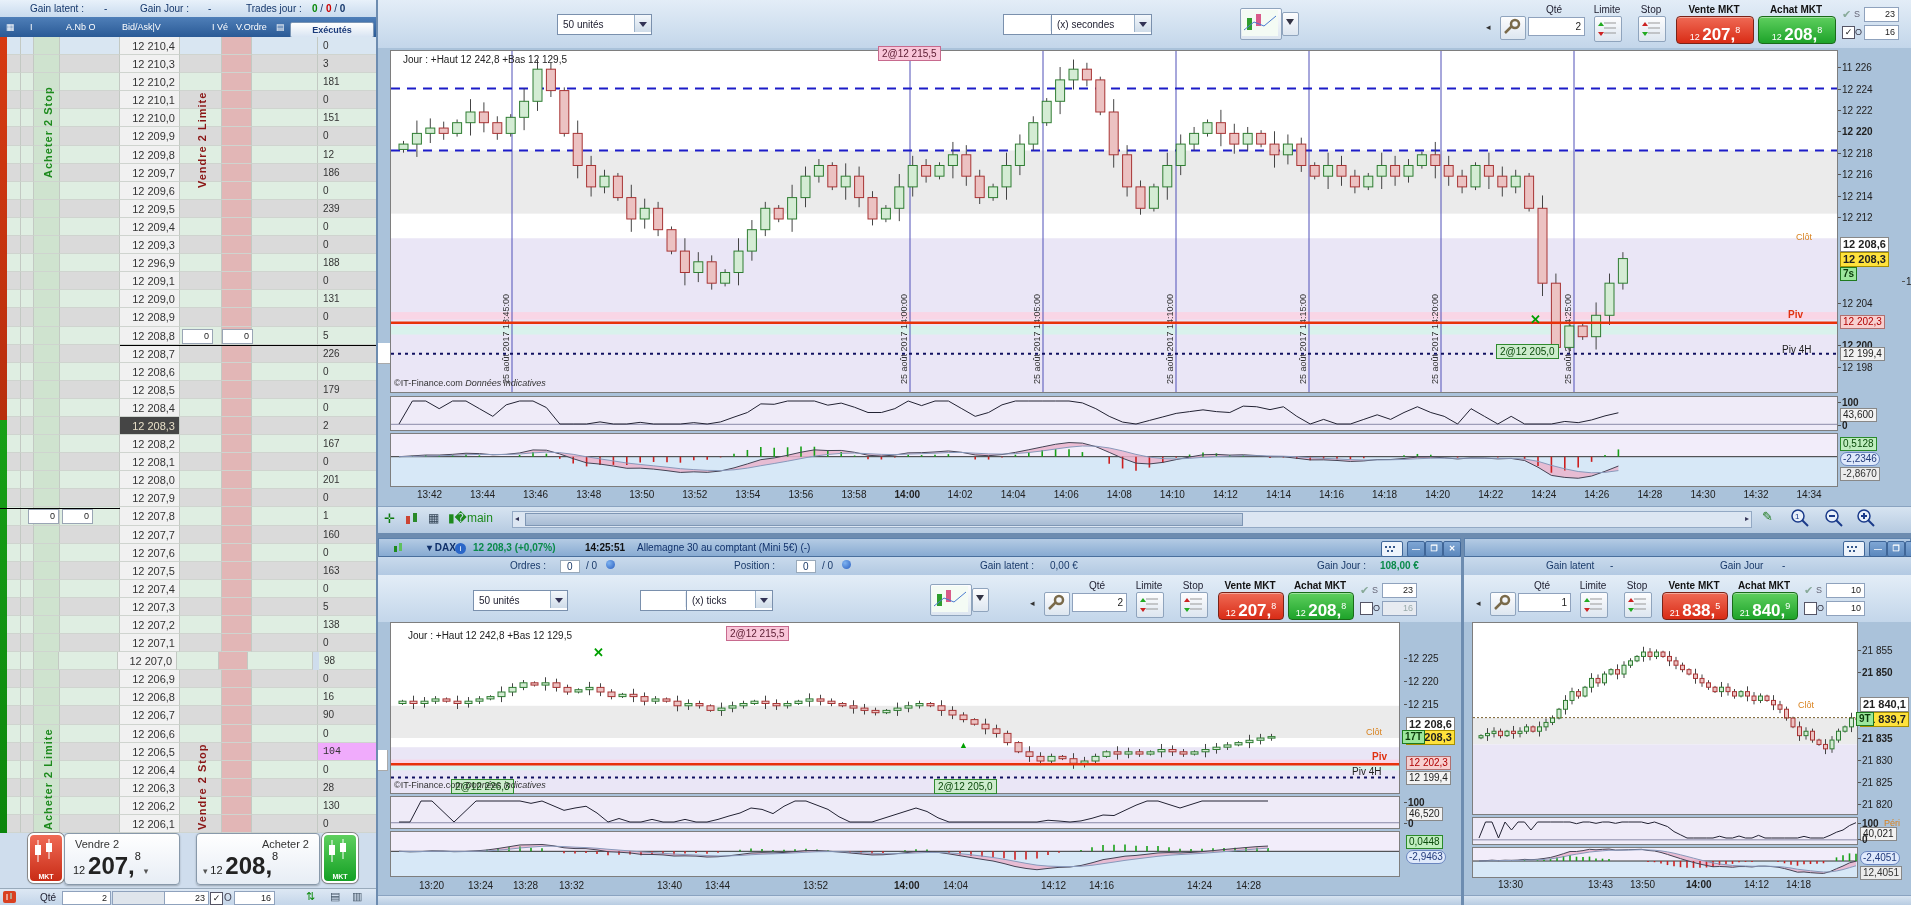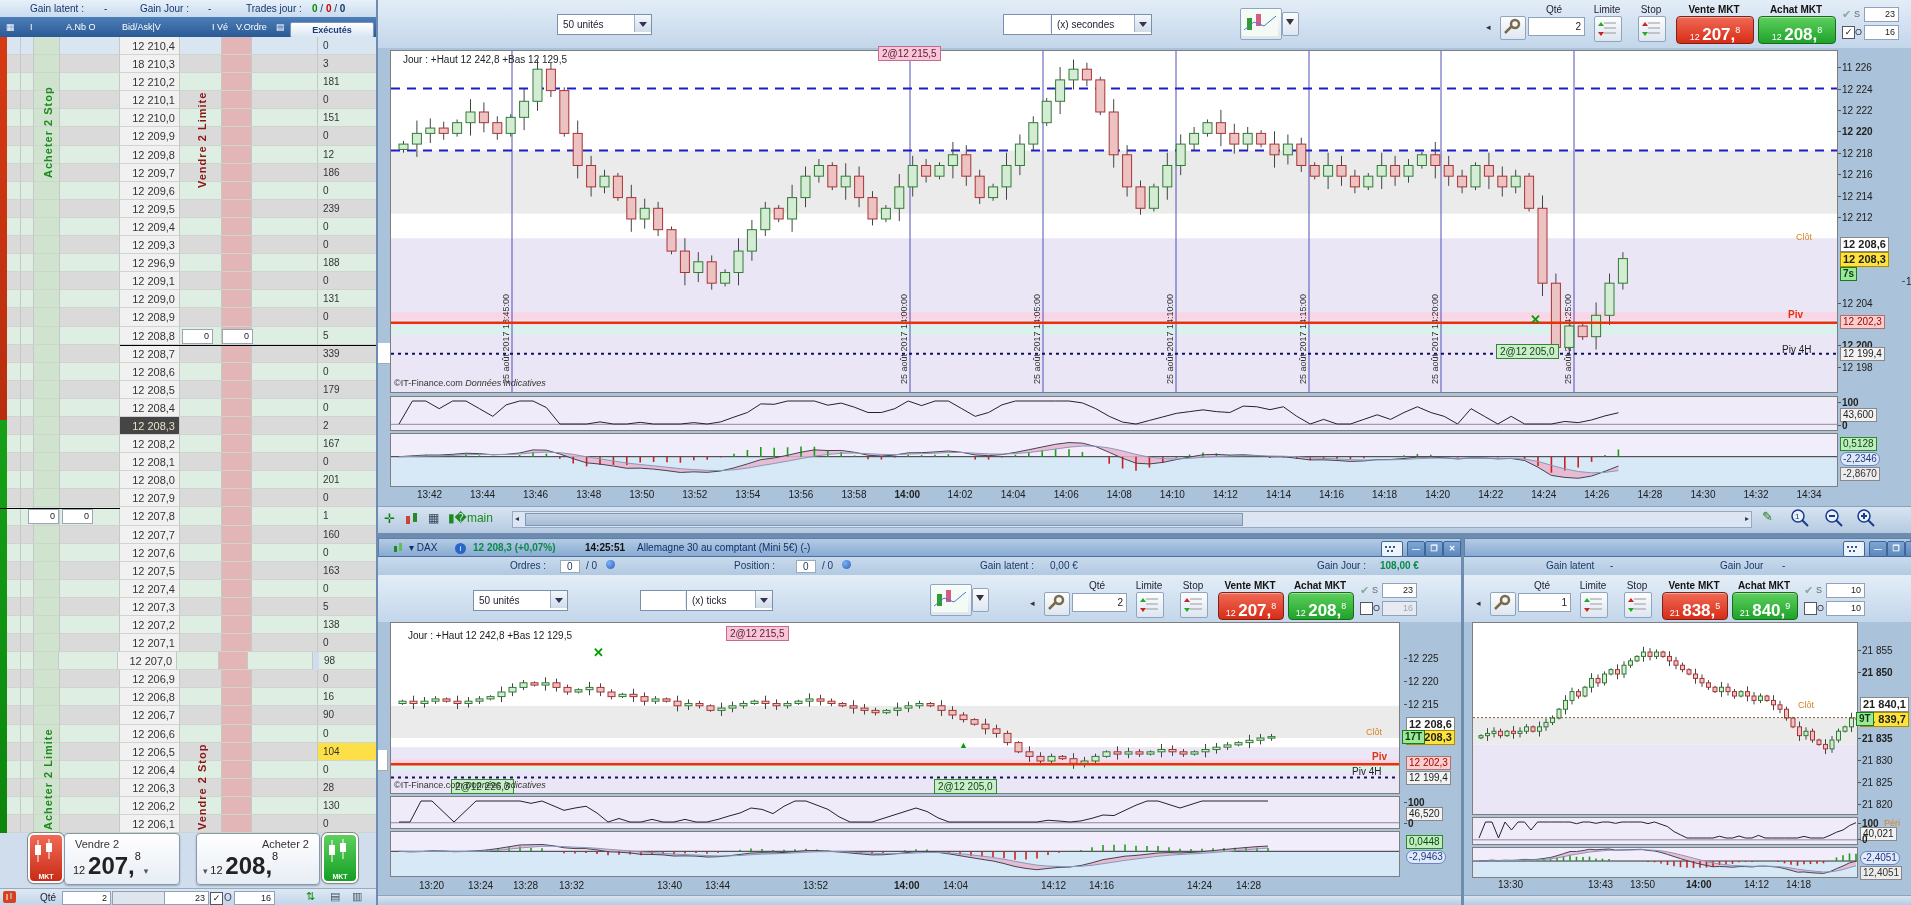--- a/index.html
+++ b/index.html
@@ -119,21 +119,21 @@
           <div class="lc" style="width: 42px; margin-left: 0px; background: rgb(217, 230, 242);"></div>
           <div class="lc" style="width: 30px; margin-left: 0px; background: rgb(226, 182, 182);"></div>
           <div class="lc" style="width: 66px; margin-left: 0px; background: rgb(217, 230, 242);"></div>
           <div class="lc exec" style="width: 58px; margin-left: 0px; background: rgb(217, 230, 242);">0</div>
         </div>
         <div class="lrow">
           <div class="lc" style="width: 14px; margin-left: 7px; background: rgb(218, 218, 218);"></div>
           <div class="lc" style="width: 13px; margin-left: 0px; background: rgb(218, 218, 218);"></div>
           <div class="lc" style="width: 26px; margin-left: 0px; background: rgb(207, 227, 207);"></div>
           <div class="lc" style="width: 60px; margin-left: 0px; background: rgb(218, 218, 218);"></div>
-          <div class="lc price" style="width: 60px; margin-left: 0px;">18 210,3</div>
+          <div class="lc price" style="width: 60px; margin-left: 0px;">12 210,3</div>
           <div class="lc" style="width: 42px; margin-left: 0px; background: rgb(218, 218, 218);"></div>
           <div class="lc" style="width: 30px; margin-left: 0px; background: rgb(226, 182, 182);"></div>
           <div class="lc" style="width: 66px; margin-left: 0px; background: rgb(218, 218, 218);"></div>
           <div class="lc exec" style="width: 58px; margin-left: 0px; background: rgb(218, 218, 218);">3</div>
         </div>
         <div class="lrow">
           <div class="lc" style="width: 14px; margin-left: 7px; background: rgb(223, 238, 226);"></div>
           <div class="lc" style="width: 13px; margin-left: 0px; background: rgb(223, 238, 226);"></div>
           <div class="lc" style="width: 26px; margin-left: 0px; background: rgb(207, 227, 207);"></div>
           <div class="lc" style="width: 60px; margin-left: 0px; background: rgb(223, 238, 226);"></div>
@@ -301,21 +301,21 @@
         </div>
         <div class="lrow">
           <div class="lc" style="width: 14px; margin-left: 7px; background: rgb(218, 218, 218);"></div>
           <div class="lc" style="width: 13px; margin-left: 0px; background: rgb(218, 218, 218);"></div>
           <div class="lc" style="width: 26px; margin-left: 0px; background: rgb(207, 227, 207);"></div>
           <div class="lc" style="width: 60px; margin-left: 0px; background: rgb(218, 218, 218);"></div>
           <div class="lc price" style="width: 60px; margin-left: 0px;">12 208,7</div>
           <div class="lc" style="width: 42px; margin-left: 0px; background: rgb(218, 218, 218);"></div>
           <div class="lc" style="width: 30px; margin-left: 0px; background: rgb(226, 182, 182);"></div>
           <div class="lc" style="width: 66px; margin-left: 0px; background: rgb(218, 218, 218);"></div>
-          <div class="lc exec" style="width: 58px; margin-left: 0px; background: rgb(218, 218, 218);">339</div>
+          <div class="lc exec" style="width: 58px; margin-left: 0px; background: rgb(218, 218, 218);">226</div>
         </div>
         <div class="lrow">
           <div class="lc" style="width: 14px; margin-left: 7px; background: rgb(223, 238, 226);"></div>
           <div class="lc" style="width: 13px; margin-left: 0px; background: rgb(223, 238, 226);"></div>
           <div class="lc" style="width: 26px; margin-left: 0px; background: rgb(207, 227, 207);"></div>
           <div class="lc" style="width: 60px; margin-left: 0px; background: rgb(223, 238, 226);"></div>
           <div class="lc price" style="width: 60px; margin-left: 0px;">12 208,6</div>
           <div class="lc" style="width: 42px; margin-left: 0px; background: rgb(223, 238, 226);"></div>
           <div class="lc" style="width: 30px; margin-left: 0px; background: rgb(226, 182, 182);"></div>
           <div class="lc" style="width: 66px; margin-left: 0px; background: rgb(223, 238, 226);"></div>
@@ -545,21 +545,21 @@
         </div>
         <div class="lrow">
           <div class="lc" style="width: 14px; margin-left: 7px; background: rgb(218, 218, 218);"></div>
           <div class="lc" style="width: 13px; margin-left: 0px; background: rgb(218, 218, 218);"></div>
           <div class="lc" style="width: 26px; margin-left: 0px; background: rgb(207, 227, 207);"></div>
           <div class="lc" style="width: 60px; margin-left: 0px; background: rgb(218, 218, 218);"></div>
           <div class="lc price" style="width: 60px; margin-left: 0px;">12 206,5</div>
           <div class="lc" style="width: 42px; margin-left: 0px; background: rgb(218, 218, 218);"></div>
           <div class="lc" style="width: 30px; margin-left: 0px; background: rgb(226, 182, 182);"></div>
           <div class="lc" style="width: 66px; margin-left: 0px; background: rgb(218, 218, 218);"></div>
-          <div class="lc exec" style="width: 58px; margin-left: 0px; background: #fde047;">104</div>
+          <div class="lc exec" style="width: 58px; margin-left: 0px; background: #f0abfc; font-family: Liberation Mono, monospace;">104</div>
         </div>
         <div class="lrow">
           <div class="lc" style="width: 14px; margin-left: 7px; background: rgb(223, 238, 226);"></div>
           <div class="lc" style="width: 13px; margin-left: 0px; background: rgb(223, 238, 226);"></div>
           <div class="lc" style="width: 26px; margin-left: 0px; background: rgb(207, 227, 207);"></div>
           <div class="lc" style="width: 60px; margin-left: 0px; background: rgb(223, 238, 226);"></div>
           <div class="lc price" style="width: 60px; margin-left: 0px;">12 206,4</div>
           <div class="lc" style="width: 42px; margin-left: 0px; background: rgb(223, 238, 226);"></div>
           <div class="lc" style="width: 30px; margin-left: 0px; background: rgb(226, 182, 182);"></div>
           <div class="lc" style="width: 66px; margin-left: 0px; background: rgb(223, 238, 226);"></div>
@@ -746,21 +746,21 @@
 
   <div class="sep" style="left:376px;top:0;width:2px;height:905px"></div>
   <div class="sep" style="left:378px;top:533px;width:1533px;height:5px"></div>
   <div class="sep" style="left:1461px;top:538px;width:3px;height:367px"></div>
 
   <div class="titlebar" style="left:378px;top:538px;width:1083px">
     <svg width="12" height="12" style="position:absolute;left:14px;top:3px">
         <rect x="1" y="4" width="3" height="6" fill="#1d8a1d"></rect>
         <rect x="6" y="1" width="3" height="8" fill="#5ec15e"></rect>
       </svg>
-    <span class="tt" style="left:30px;color:#10306a;font-weight:normal">▾ <span>DAX</span></span>
+    <span class="tt" style="left:48px;color:#10306a;font-weight:bold">▾ <span>DAX</span></span>
     <span class="tt" style="left:76px"><span style="display:inline-block;width:11px;height:11px;border-radius:6px;background:#2a66c8;color:#fff;text-align:center;font-size:8px;line-height:11px">i</span></span>
     <span class="tt" style="left:94px;color:#0a8a4a;font-weight:bold">12 208,3 (+0,07%)</span>
     <span class="tt" style="left:206px;color:#111;font-weight:bold">14:25:51</span>
     <span class="tt" style="left:258px;color:#10306a">Allemagne 30 au comptant (Mini 5€) (-)</span>
     <span class="kbico" style="left:1002px">
         <i style="left:3px;top:4px"></i>
         <i style="left:7px;top:4px"></i>
         <i style="left:11px;top:4px"></i>
         <i style="left:5px;top:8px"></i>
         <i style="left:9px;top:8px"></i>

